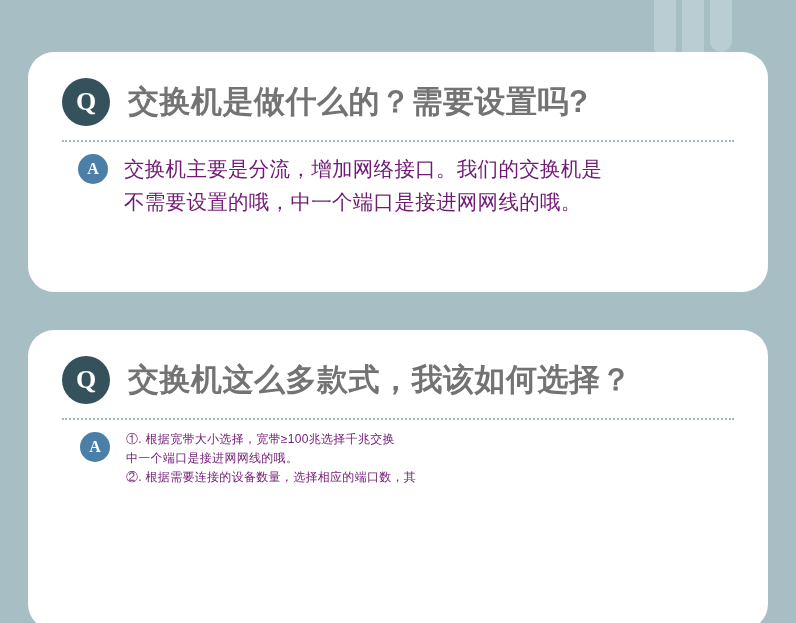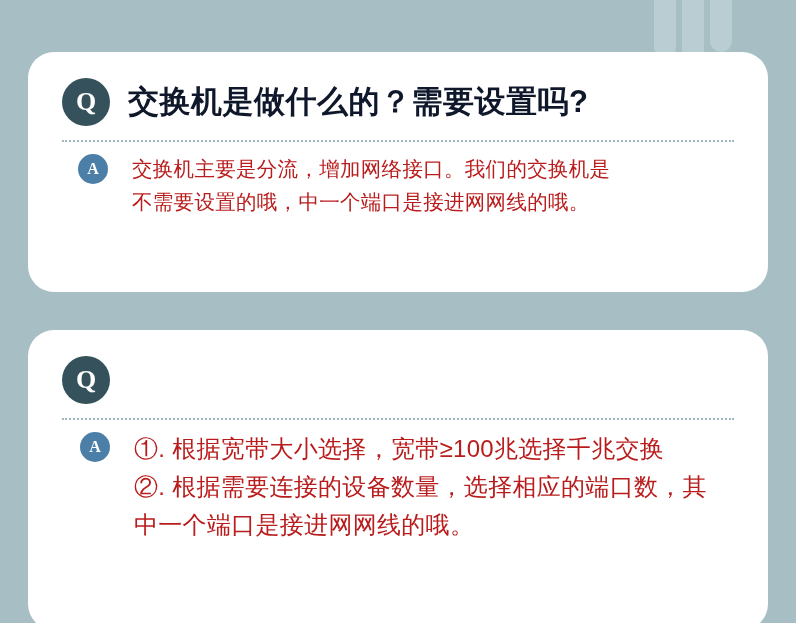--- a/index.html
+++ b/index.html
@@ -76,45 +76,44 @@
   .badge.a {
     background: #4c7fa8;
     width: 30px;
     height: 30px;
     font-size: 16px;
     margin-top: 2px;
   }
   .qtext {
     font-size: 31px;
     font-weight: bold;
-    color: #0f172a;
+    color: #737373;
     letter-spacing: 0.5px;
     line-height: 1.15;
   }
   .divider {
     margin: 14px 0 10px 0;
     border-top: 2px dotted #9fb9c4;
     height: 0;
   }
   .arow {
     display: flex;
     align-items: flex-start;
     gap: 16px;
     padding-left: 16px;
   }
   .atext {
     font-size: 20.5px;
-    color: #b91c1c;
+    color: #701a75;
     line-height: 1.62;
     letter-spacing: 0.3px;
-    margin-left: 8px;
   }
   .atext .line { display: block; white-space: pre; }
   .card2 .arow { padding-left: 18px; }
-  .card2 .atext { font-size: 24px; line-height: 1.58; }
+  .card2 .atext { font-size: 12px; line-height: 1.58; }
 </style>
 </head>
 <body>
 
 <div class="quote-deco">
   <div class="quote-bar b1"></div>
   <div class="quote-bar b2"></div>
   <div class="quote-bar b3"></div>
 </div>
 
@@ -129,23 +128,24 @@
     <div class="atext">
       <span class="line">交换机主要是分流，增加网络接口。我们的交换机是</span>
       <span class="line">不需要设置的哦，中一个端口是接进网网线的哦。</span>
     </div>
   </div>
 </div>
 
 <div class="card card2">
   <div class="qrow">
     <div class="badge q">Q</div>
+    <div class="qtext">交换机这么多款式，我该如何选择？</div>
   </div>
   <div class="divider"></div>
   <div class="arow">
     <div class="badge a">A</div>
     <div class="atext">
       <span class="line">①. 根据宽带大小选择，宽带≥100兆选择千兆交换</span>
+      <span class="line">中一个端口是接进网网线的哦。</span>
       <span class="line">②. 根据需要连接的设备数量，选择相应的端口数，其</span>
-      <span class="line">中一个端口是接进网网线的哦。</span>
     </div>
   </div>
 </div>
 
 </body></html>

